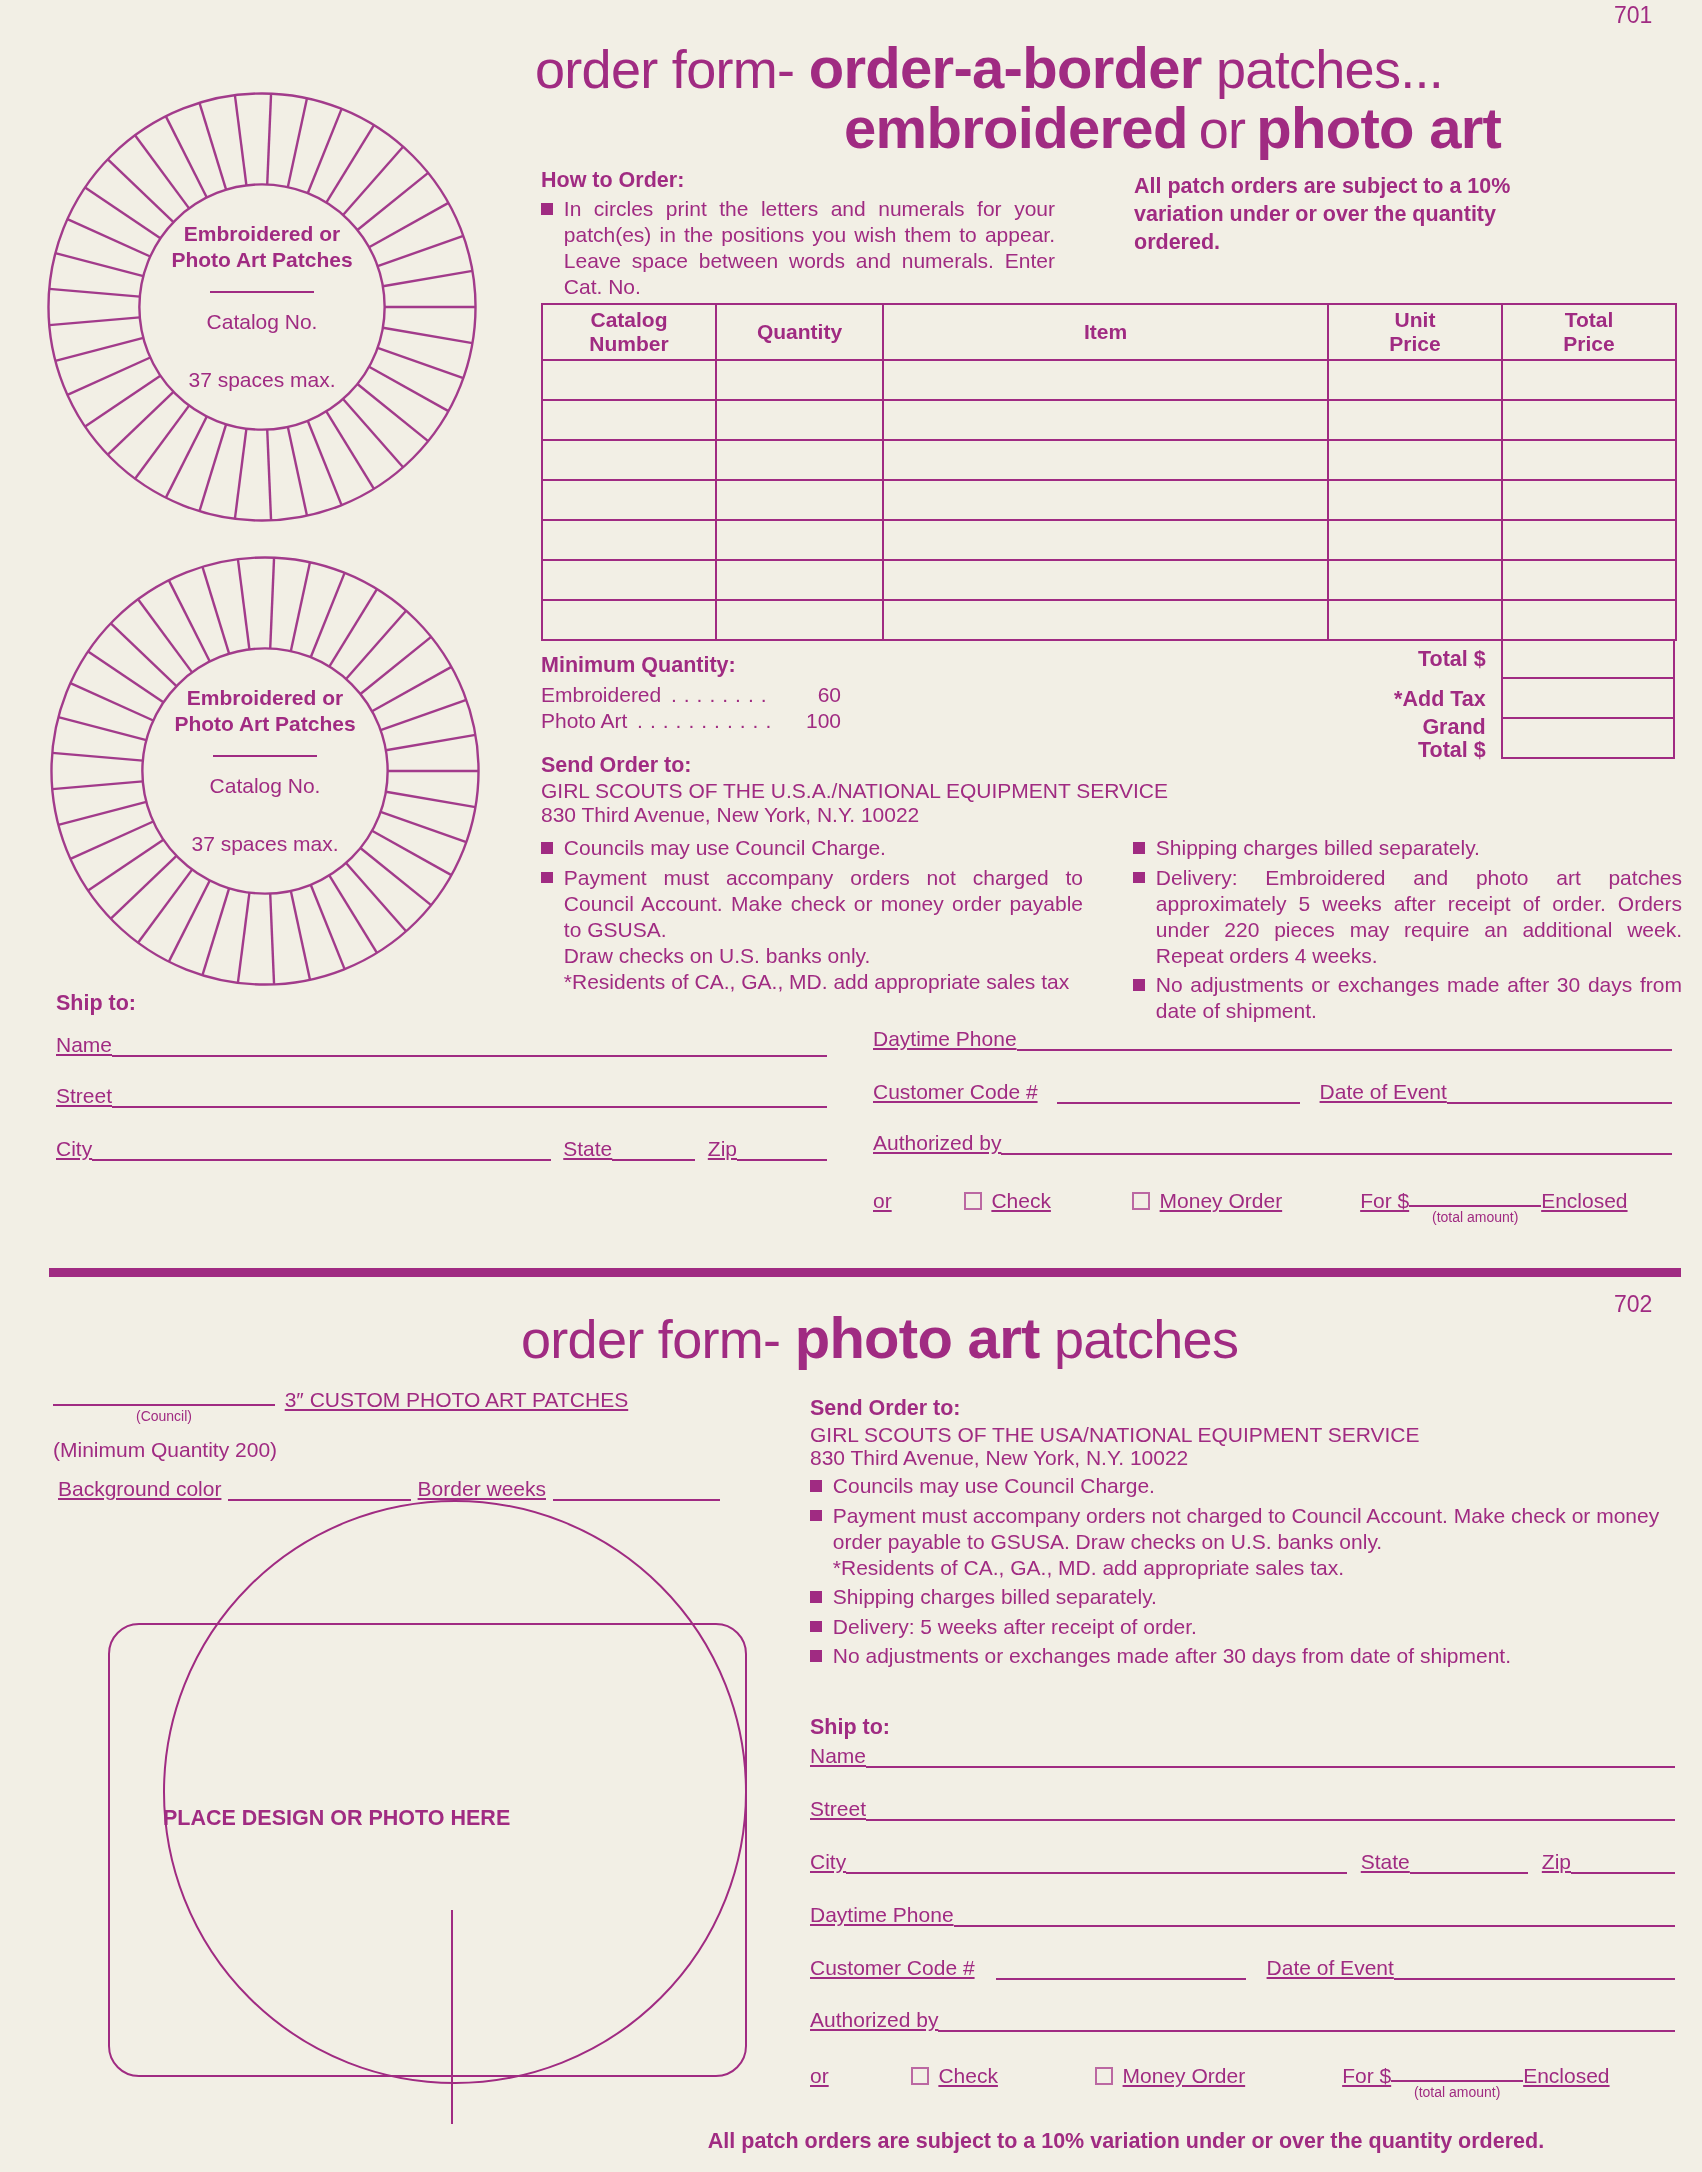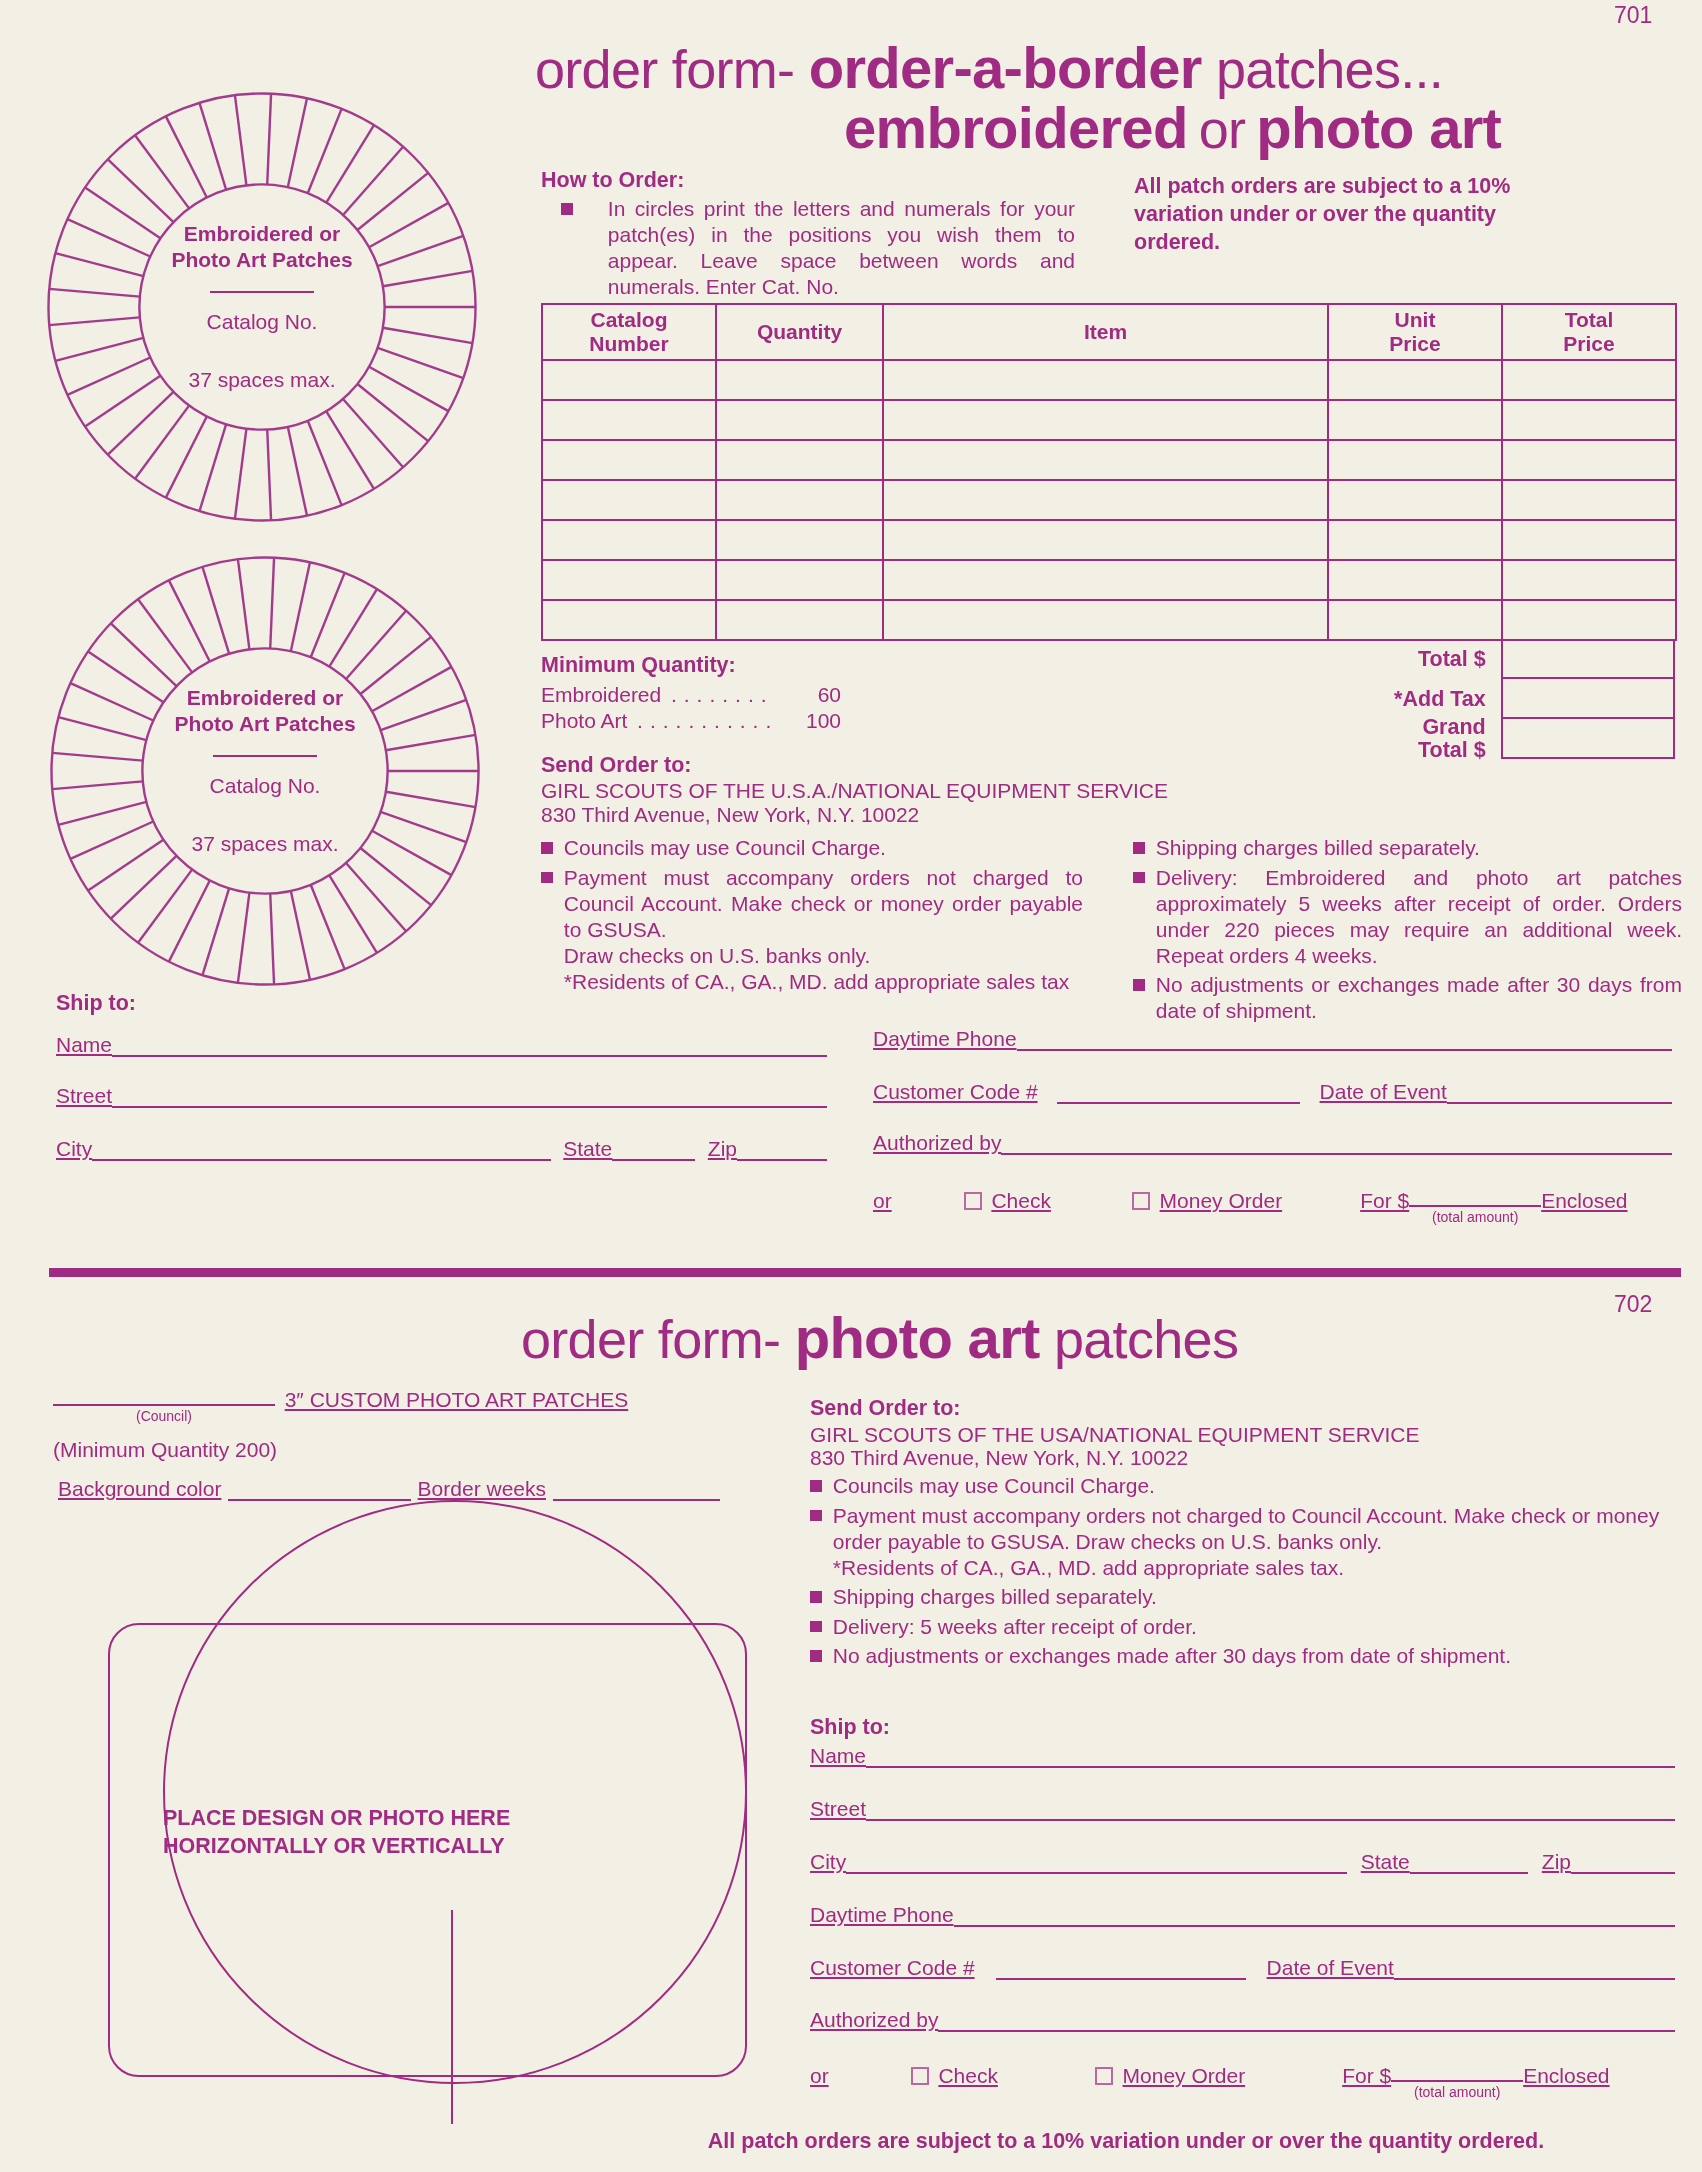--- a/index.html
+++ b/index.html
@@ -180,21 +180,21 @@
     <div class="patch-text">
       <div class="b">Embroidered or</div>
       <div class="b">Photo Art Patches</div>
       <div class="pt-rule"></div>
       <div>Catalog No.</div>
       <div class="pt-spaces">37 spaces max.</div>
     </div>
   </div>
 
   <div class="abs h" style="left:541px; top:167px;">How to Order:</div>
-  <div class="abs bullet-item" style="left:561px; top:196px; width:514px;gap:24px;">
+  <div class="abs bullet-item" style="left:541px; top:196px; width:514px;">
     <span class="sq"></span>
     <span class="grow just">In circles print the letters and numerals for your patch(es) in the positions you wish them to appear. Leave space between words and numerals. Enter Cat. No.</span>
   </div>
   <div class="abs b" style="left:1134px; top:172px; width:438px; font-size:21.5px; line-height:28px;">All patch orders are subject to a 10% variation under or over the quantity ordered.</div>
 
   <table class="order abs" style="left:541px; top:303px;">
     <colgroup>
       <col style="width:174px">
         <col style="width:167px">
         <col style="width:445px">
@@ -395,21 +395,20 @@
     <span class="lbl">Background color</span>
     <span class="line grow" style="margin:0 7px;"></span>
     <span class="lbl">Border weeks</span>
     <span class="line" style="width:167px; margin-left:7px;"></span>
   </div>
 
   <div class="abs design-rect" style="left:108px; top:1623px; width:639px; height:454px;"></div>
   <div class="abs design-circle" style="left:163px; top:1500px; width:584px; height:584px;"></div>
   <div class="abs b" style="left:163px; top:1804px; width:584px; text-align:left; font-size:21.5px; line-height:28px;">
     <div>PLACE DESIGN OR PHOTO HERE</div>
-    <div>HORIZONTALLY OR VERTICALLY</div>
   </div>
   <div class="abs" style="left:451px; top:1910px; width:2.1px; height:214px; background:#a02b82;"></div>
 
   <div class="abs h" style="left:810px; top:1395px;">Send Order to:</div>
   <div class="abs" style="left:810px; top:1422px;">GIRL SCOUTS OF THE USA/NATIONAL EQUIPMENT SERVICE</div>
   <div class="abs" style="left:810px; top:1445px;">830 Third Avenue, New York, N.Y. 10022</div>
 
   <div class="abs" style="left:810px; top:1473px; width:869px;">
     <div class="bullet-item">
       <span class="sq"></span>

